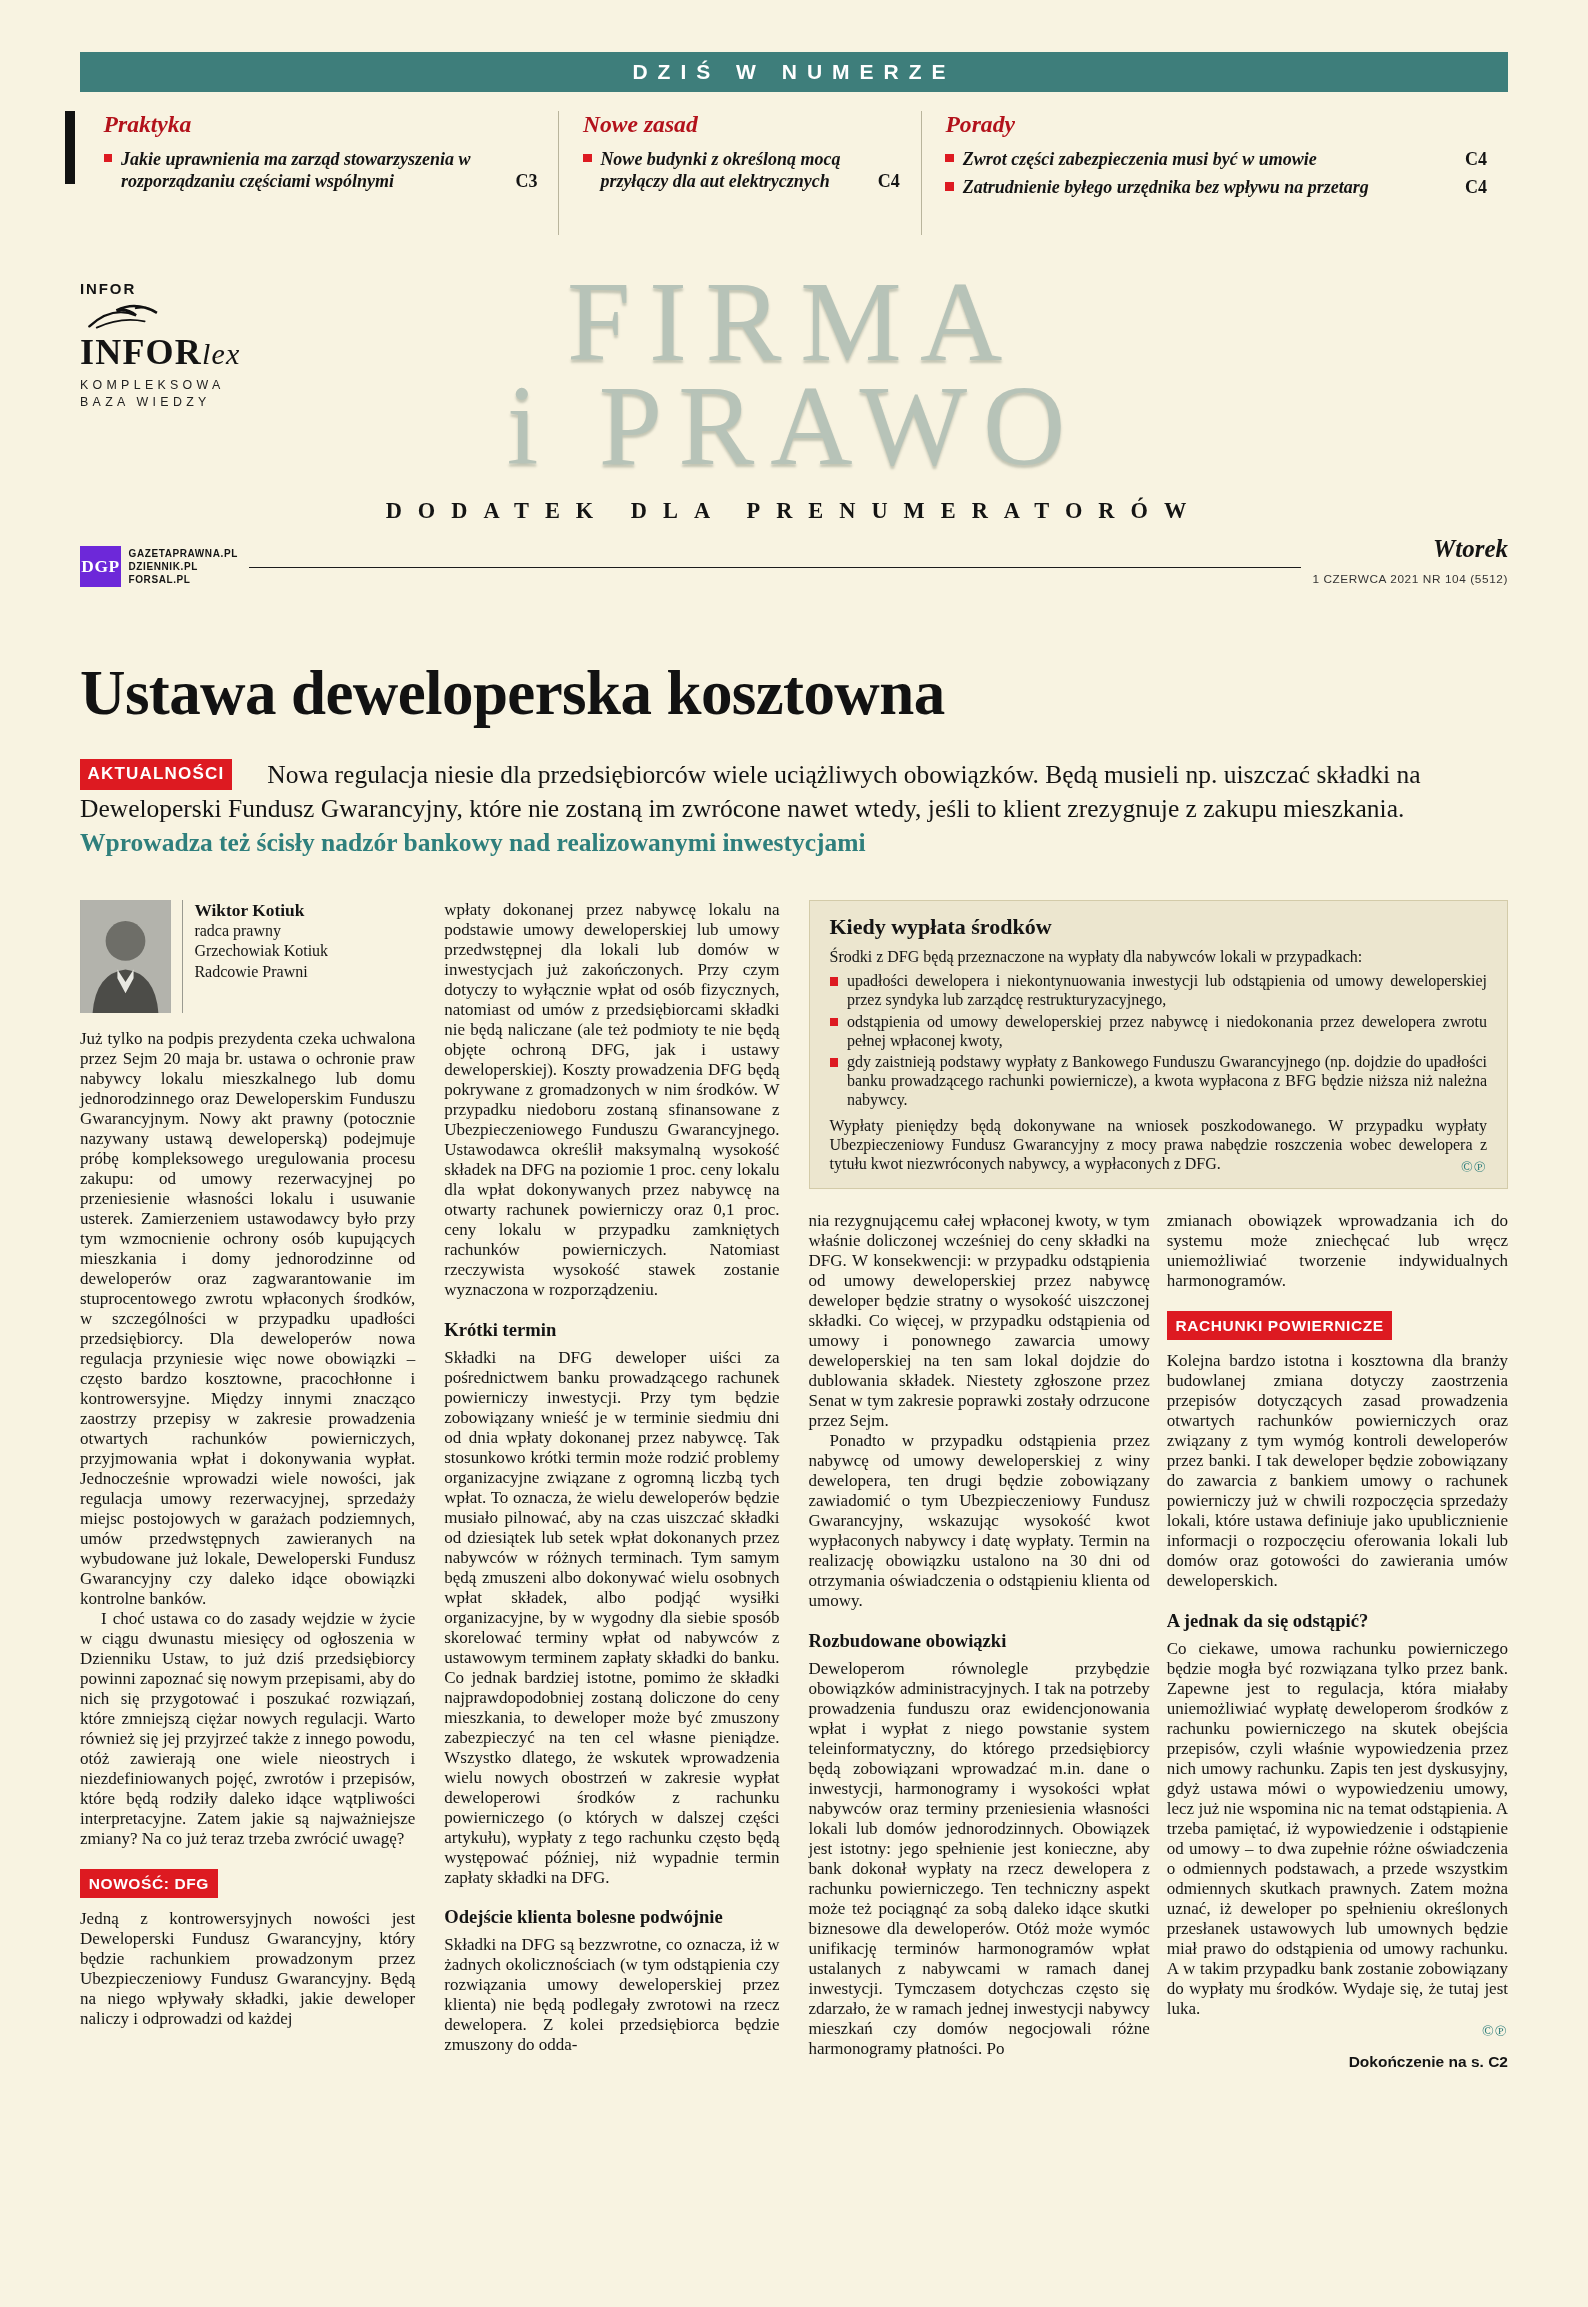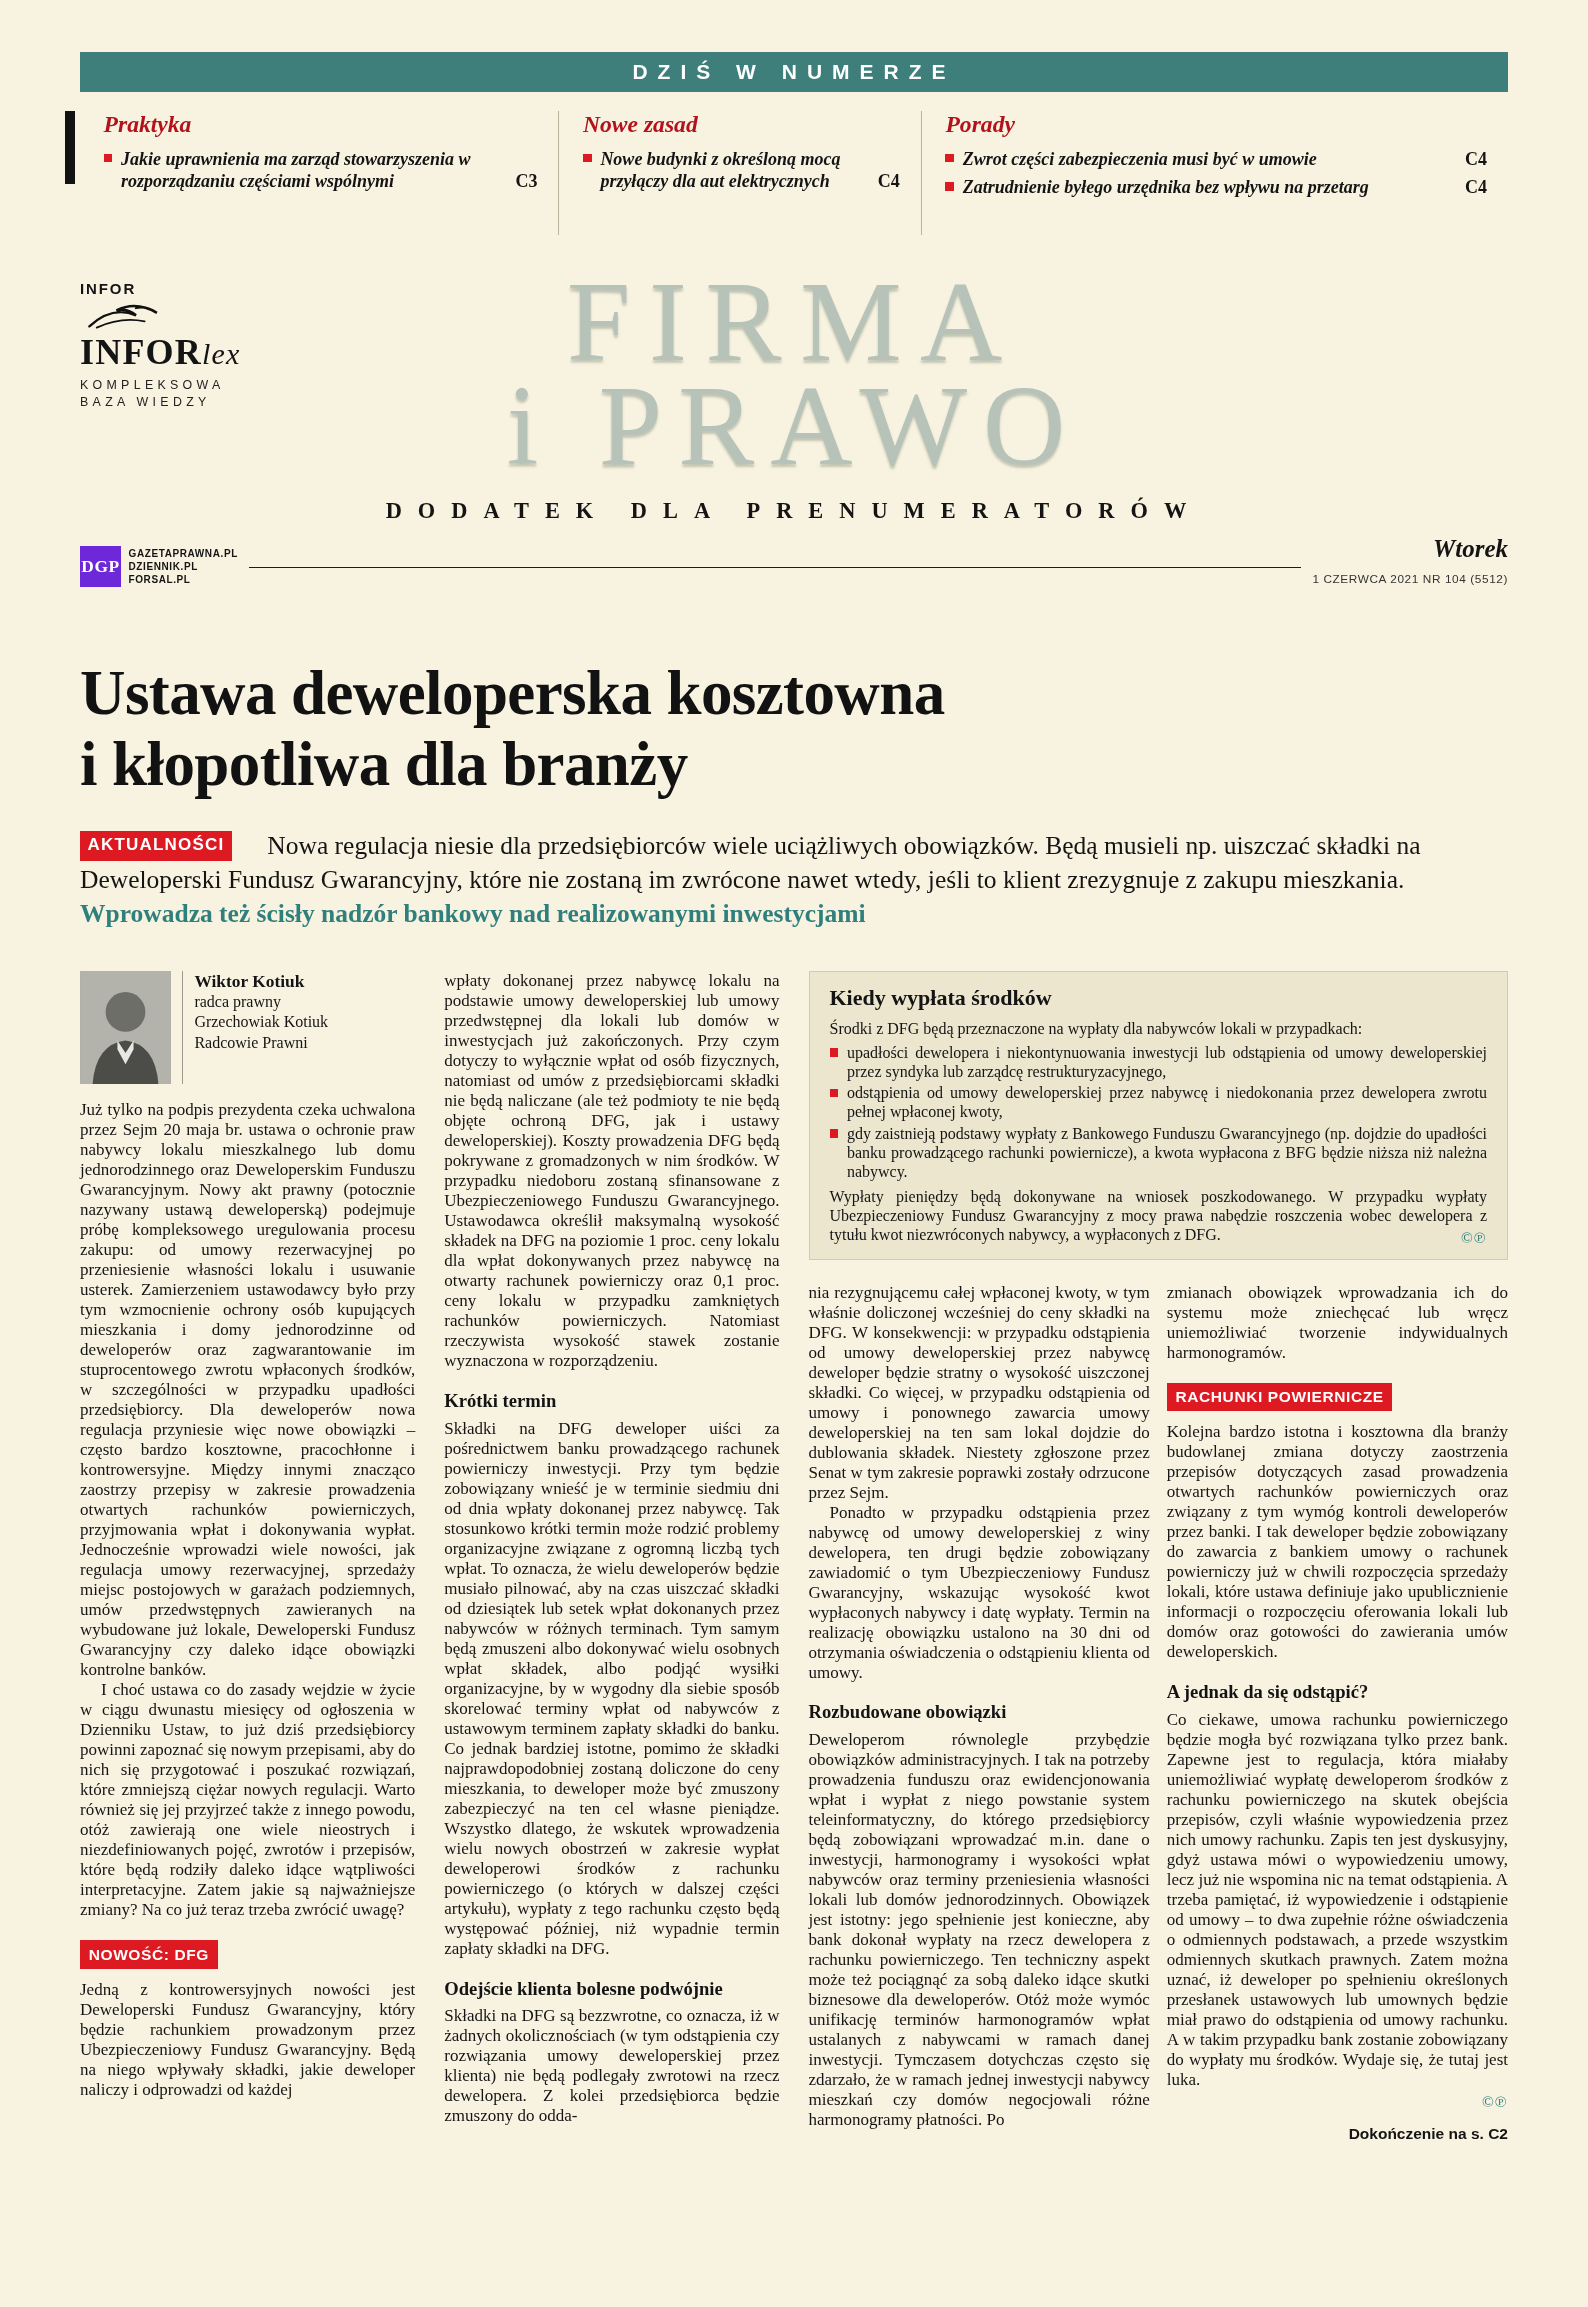--- a/index.html
+++ b/index.html
@@ -168,21 +168,20 @@
       </div>
       <div class="date-wrap">
         <div class="weekday">Wtorek</div>
         <div class="issue">1 CZERWCA 2021 NR 104 (5512)</div>
       </div>
     </div>
   </div>
 
   <h1 class="headline">
     <span style="display:block">Ustawa deweloperska kosztowna</span>
-    <span style="display:block">i kłopotliwa dla branży</span>
   </h1>
 
   <div class="lede">
     <span class="tag">AKTUALNOŚCI</span>
     <span>Nowa regulacja niesie dla przedsiębiorców wiele uciążliwych obowiązków. Będą musieli np. uiszczać składki na Deweloperski Fundusz Gwarancyjny, które nie zostaną im zwrócone nawet wtedy, jeśli to klient zrezygnuje z zakupu mieszkania.</span>
     <span class="hl">Wprowadza też ścisły nadzór bankowy nad realizowanymi inwestycjami</span>
   </div>
 
   <div class="article">
 

